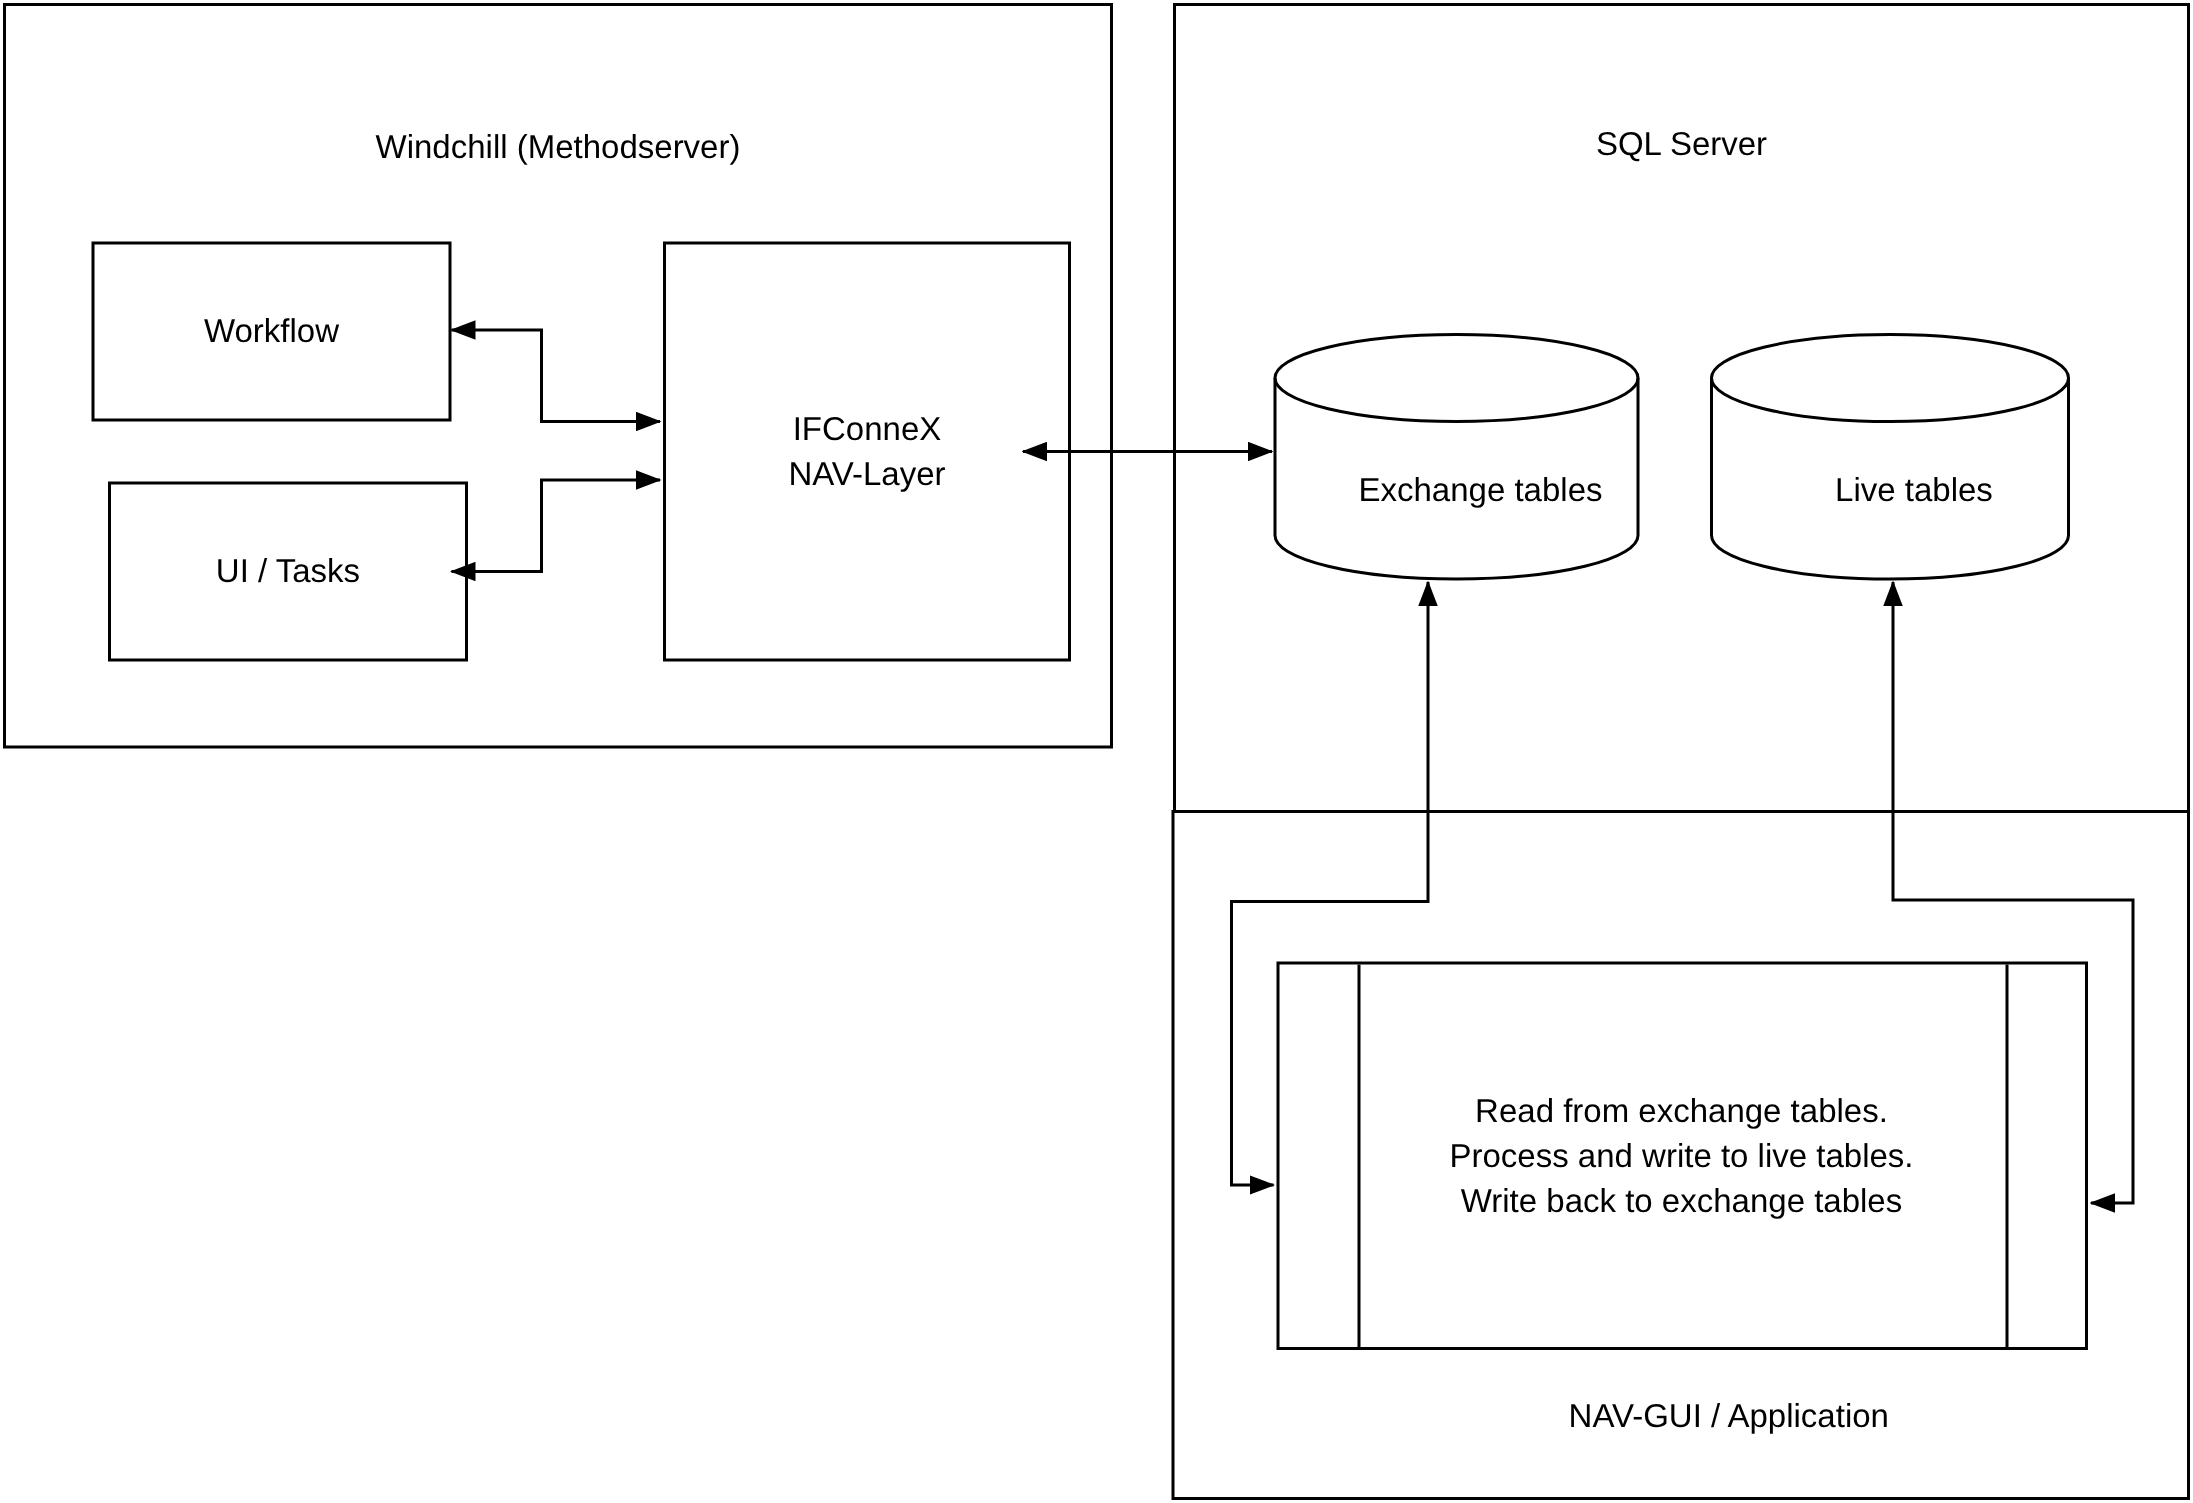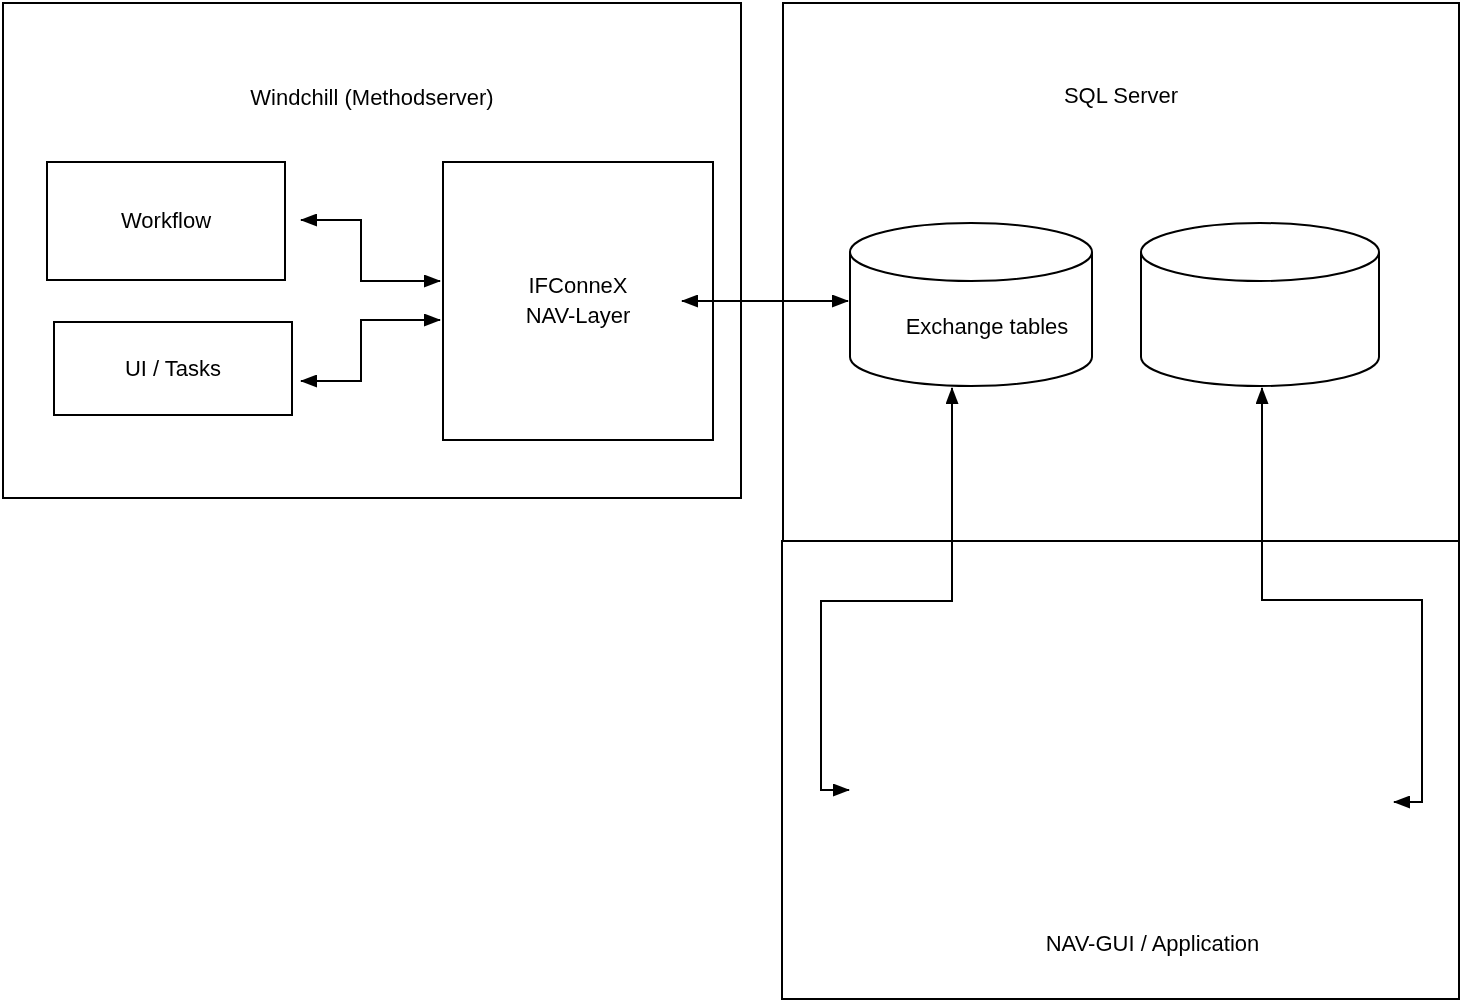--- a/index.html
+++ b/index.html
@@ -94,35 +94,44 @@
   </div>
 
   <div class="box" style="left:782px; top:2px; width:678px; height:594px;">
     <div class="container-title" style="top:78px;">SQL Server</div>
   </div>
 
   <div class="box" style="left:781px; top:540px; width:679px; height:460px;">
     <div class="container-title" style="top:388px;padding-left:32px;">NAV-GUI / Application</div>
   </div>
 
-  <div class="box" style="left:46px; top:161px; width:240px; height:120px;">
+  <div class="box" style="left:61px; top:161px; width:240px; height:120px;">
     <div class="center-label">Workflow</div>
   </div>
 
-  <div class="box" style="left:53px; top:321px; width:240px; height:95px;">
+  <div class="box" style="left:72px; top:321px; width:240px; height:120px;">
     <div class="center-label">UI / Tasks</div>
   </div>
 
   <div class="box" style="left:442px; top:161px; width:272px; height:280px;">
     <div class="center-label">
       <div>IFConneX</div>
       <div>NAV-Layer</div>
     </div>
   </div>
 
+  <div class="box" style="left:851px; top:641px; width:541px; height:259px;">
+    <div class="divider" style="left:52px;"></div>
+    <div class="divider" style="left:484px;"></div>
+    <div class="process-text">
+      <div>Read from exchange tables.</div>
+      <div>Process and write to live tables.</div>
+      <div>Write back to exchange tables</div>
+    </div>
+  </div>
 
   <svg class="svg-layer" viewBox="0 0 1462 1002">
     <defs>
       <marker id="ah" viewBox="0 0 17 13" refX="16" refY="6.5" markerWidth="17" markerHeight="13" markerUnits="userSpaceOnUse" orient="auto-start-reverse">
         <path d="M0,0 L17,6.5 L0,13 Z" fill="#000000"></path>
       </marker>
     </defs>
 
     <g>
       <path class="shape-fill" d="M850,252 A121,29 0 0 1 1092,252 L1092,357 A121,29 0 0 1 850,357 Z"></path>
@@ -140,14 +149,15 @@
 
     <path class="shape-line" d="M682,301 H848" marker-start="url(#ah)" marker-end="url(#ah)"></path>
 
     <path class="shape-line" d="M952,388 V601 H821 V790 H849" marker-start="url(#ah)" marker-end="url(#ah)"></path>
 
     <path class="shape-line" d="M1262,388 V600 H1422 V802 H1394" marker-start="url(#ah)" marker-end="url(#ah)"></path>
   </svg>
 
   <div class="cyl-label" style="left:850px; top:313px; width:242px;">Exchange tables</div>
 
+  <div class="cyl-label" style="left:1141px; top:313px; width:238px;">Live tables</div>
 
 </div>
 
 </body></html>

